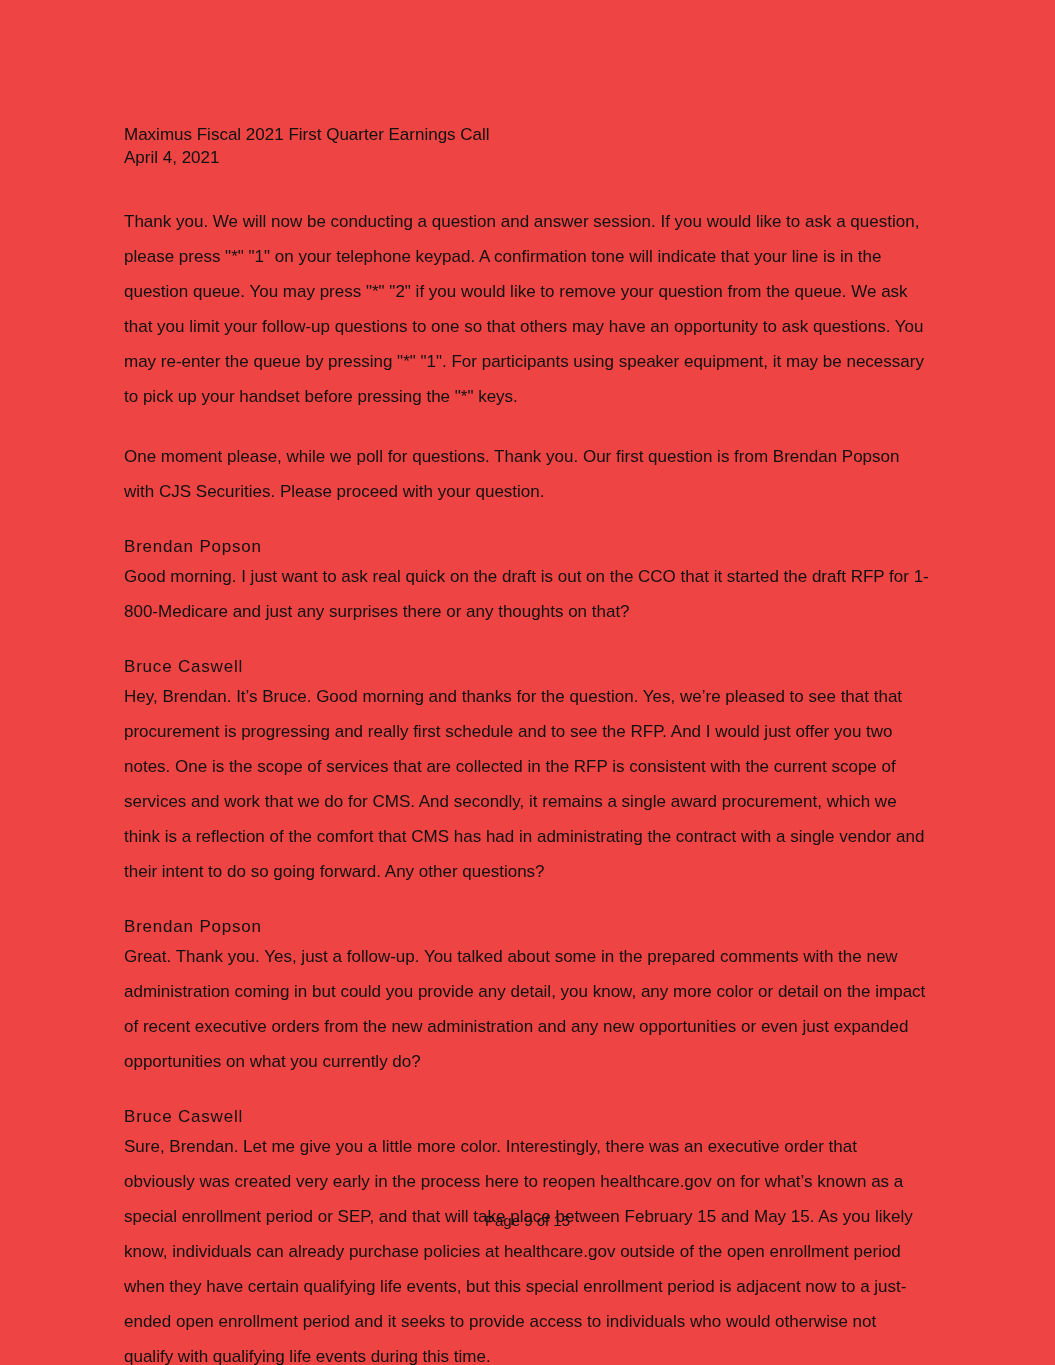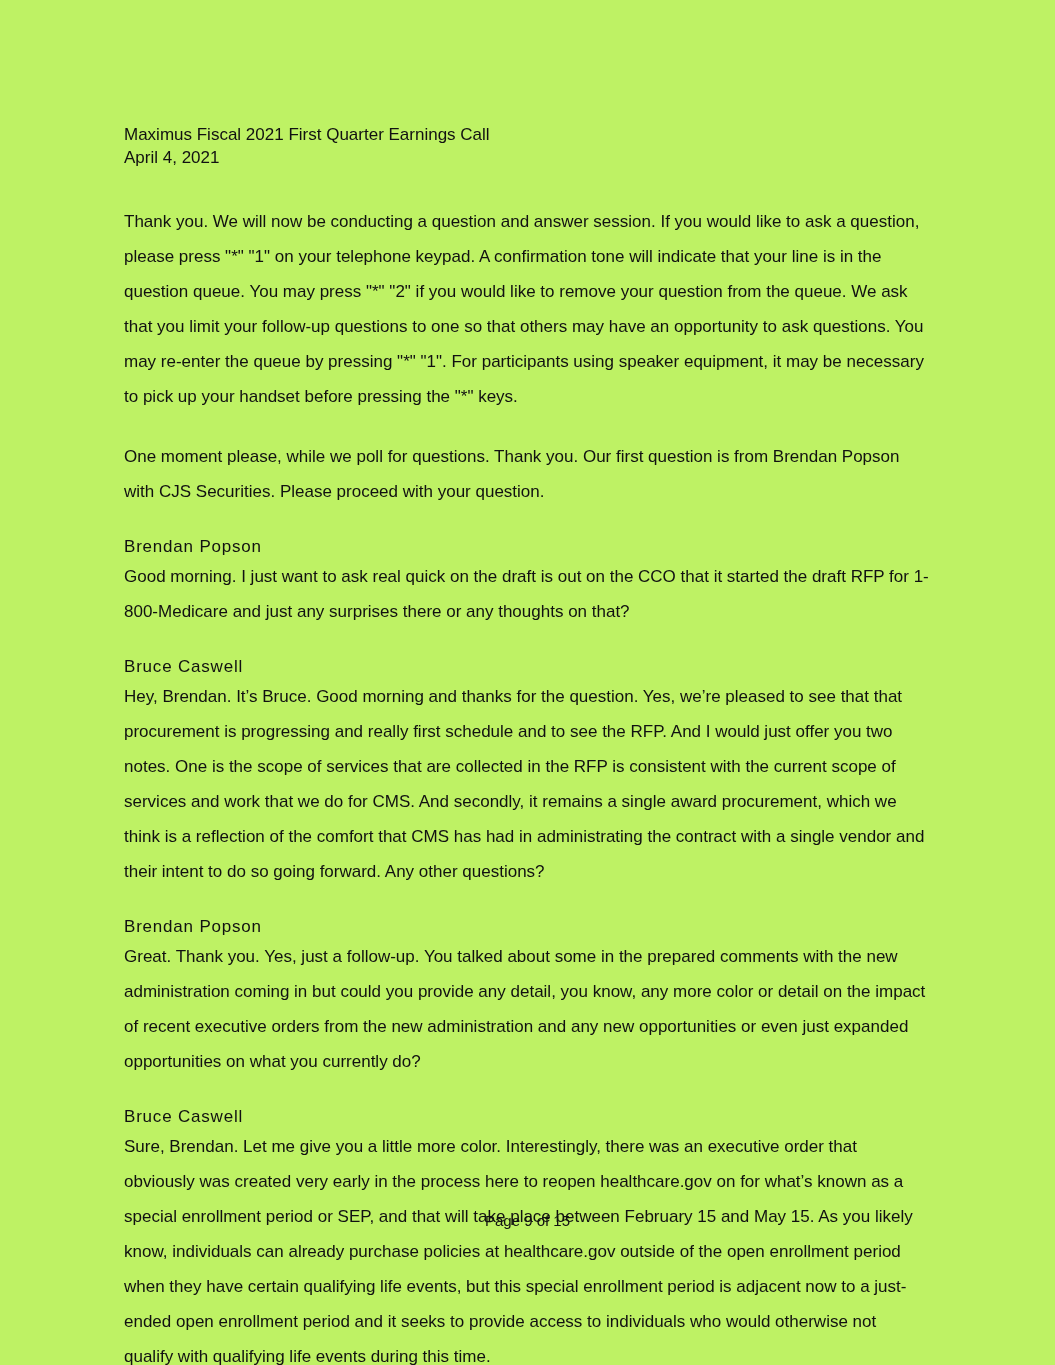--- a/index.html
+++ b/index.html
@@ -4,21 +4,21 @@
 <style>
   html, body {
     margin: 0;
     padding: 0;
     background: #ffffff;
   }
   .page {
     position: relative;
     width: 1055px;
     height: 1365px;
-    background: #bef264;
+    background: #ef4444;
     box-sizing: border-box;
     padding: 123px 125px 0 124px;
     font-family: "Liberation Sans", "DejaVu Sans", sans-serif;
     font-size: 17px;
     color: #111111;
     overflow: hidden;
   }
   .title-block {
     line-height: 23px;
     margin-bottom: 35px;

